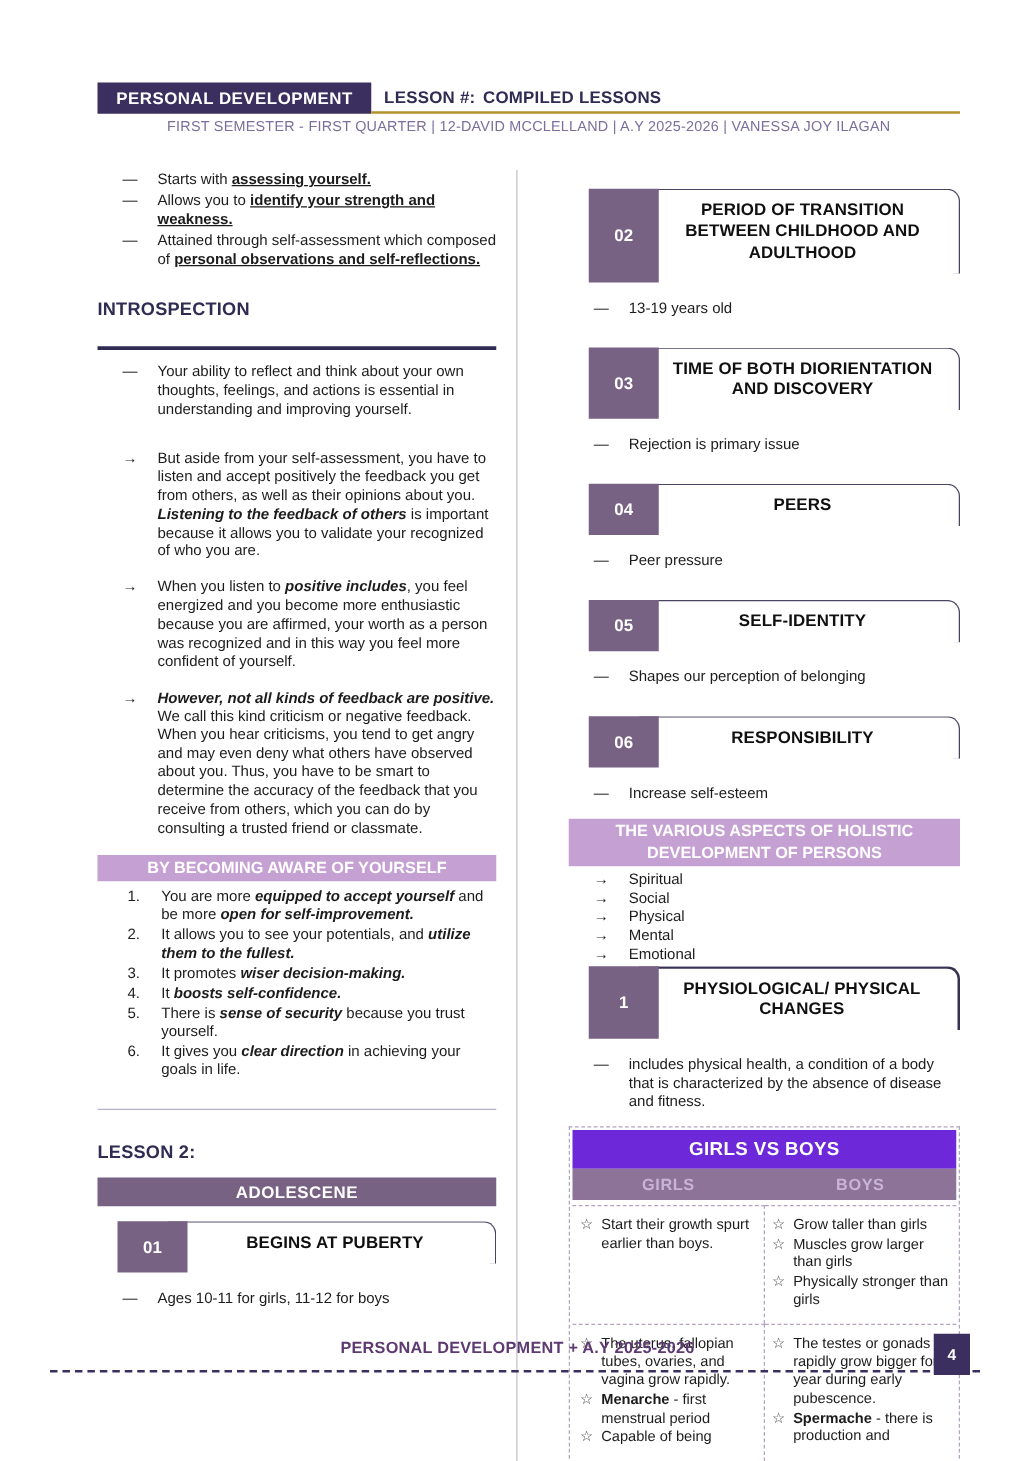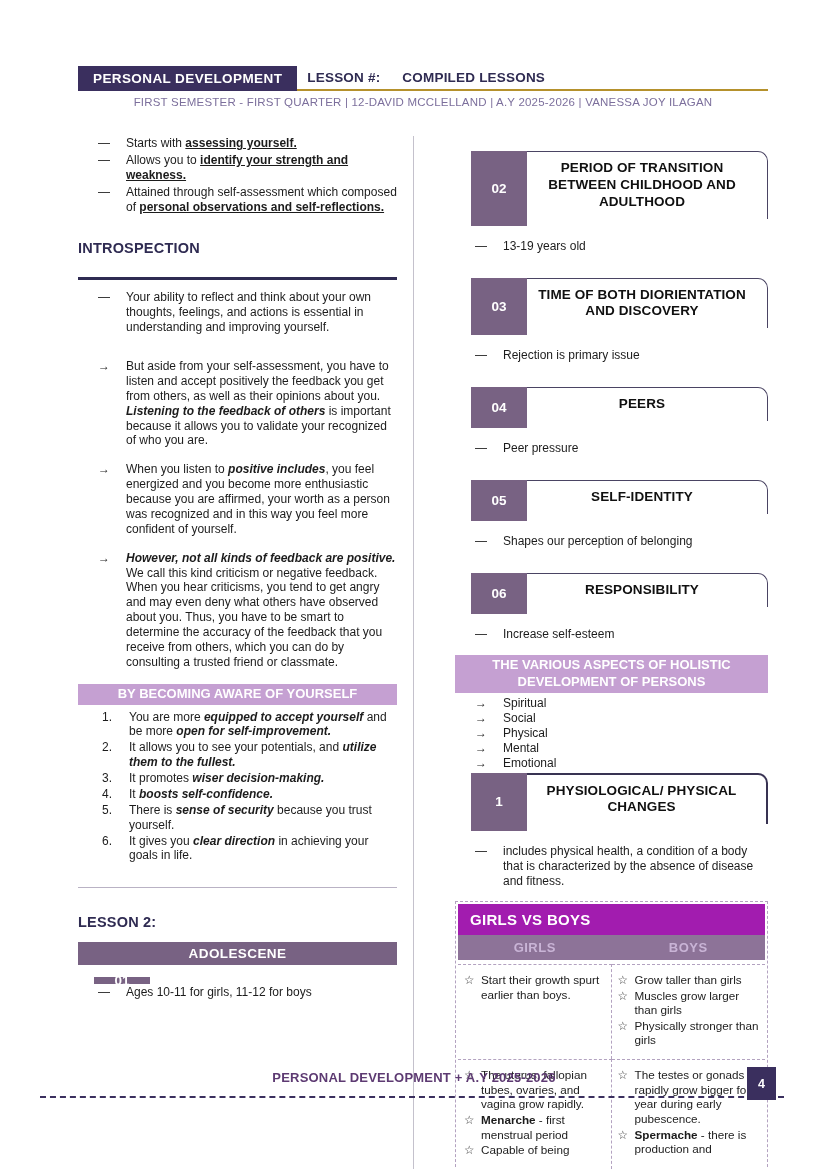--- a/index.html
+++ b/index.html
@@ -15,21 +15,21 @@
 
   
   .header { margin: 66px 60px 0 78px; }
   .header-row { display: flex; align-items: stretch; }
   .header-badge {
     background: #3a2f5e; color: #fff; font-weight: 700;
     font-size: 13.5px; letter-spacing: .4px;
     padding: 5px 15px;
   }
   .header-lesson {
-    flex: 1; display: flex; align-items: center; gap: 22px;
+    flex: 1; display: flex; align-items: center; gap: 6px;
     border-bottom: 2px solid #b5912c;
     padding-left: 10px;
     font-size: 13.5px; font-weight: 700; color: #2f2b52;
     letter-spacing: .2px;
   }
   .header-sub {
     text-align: center; color: #7c6f9c;
     font-size: 11.5px; margin-top: 5px; letter-spacing: .2px;
   }
 
@@ -80,21 +80,21 @@
     border-top-right-radius: 10px;
     padding: 8px 8px 8px 14px; background: #fff;
   }
   .sec.strong .sec-body { border-top-width: 2.5px; border-right-width: 2.5px; border-color: #383252; }
   .sec-title { font-weight: 700; font-size: 13.5px; color: #101010; line-height: 1.25; letter-spacing: .1px; text-align: center; }
   .sec-note { margin-top: 20px; }
   .sec-gap { margin-top: 24px; }
 
   
   .gvb { margin-top: 12px; border: 1.5px dashed #b3a2c0; padding: 2px; }
-  .gvb-title { background: #a21caf; color: #fff; font-weight: 700; font-size: 15px; padding: 7px 12px; letter-spacing: .3px; }
+  .gvb-title { background: #6d28d9; color: #fff; font-weight: 700; text-align: center; font-size: 15px; padding: 7px 2px; letter-spacing: .3px; }
   .gvb-cols { display: flex; background: #8d7398; }
   .gvb-col-h { flex: 1; text-align: center; color: #c9b4d6; font-weight: 700; font-size: 13px; padding: 5px 0; letter-spacing: .5px; }
   .gvb-grid { display: grid; grid-template-columns: 1fr 1fr; margin-top: 4px; }
   .gvb-cell { padding: 8px 4px 10px 4px; font-size: 11.7px; line-height: 1.25; border-top: 1.5px dashed #b3a2c0; }
   .gvb-cell.gl { border-right: 1.5px dashed #b3a2c0; }
   .star-item { display: flex; margin-bottom: 1px; }
   .star { width: 19px; flex: none; color: #3c3c3c; padding-left: 2px; }
   .star-text { flex: 1; }
 
   
@@ -189,20 +189,23 @@
       </div>
 
       <hr class="thin-rule">
 
       <h2 class="col-heading">LESSON 2:</h2>
 
       <div class="banner mid">ADOLESCENE</div>
 
       <div class="sec">
         <div class="sec-num">01</div>
+        <div class="sec-body">
+          <div class="sec-title">BEGINS AT PUBERTY</div>
+        </div>
       </div>
       <div class="bitem sec-note">
         <span class="bullet">—</span>
         <span class="btext">Ages 10-11 for girls, 11-12 for boys</span>
       </div>
 
     </div>
 
     <div class="col-divider"></div>
 

